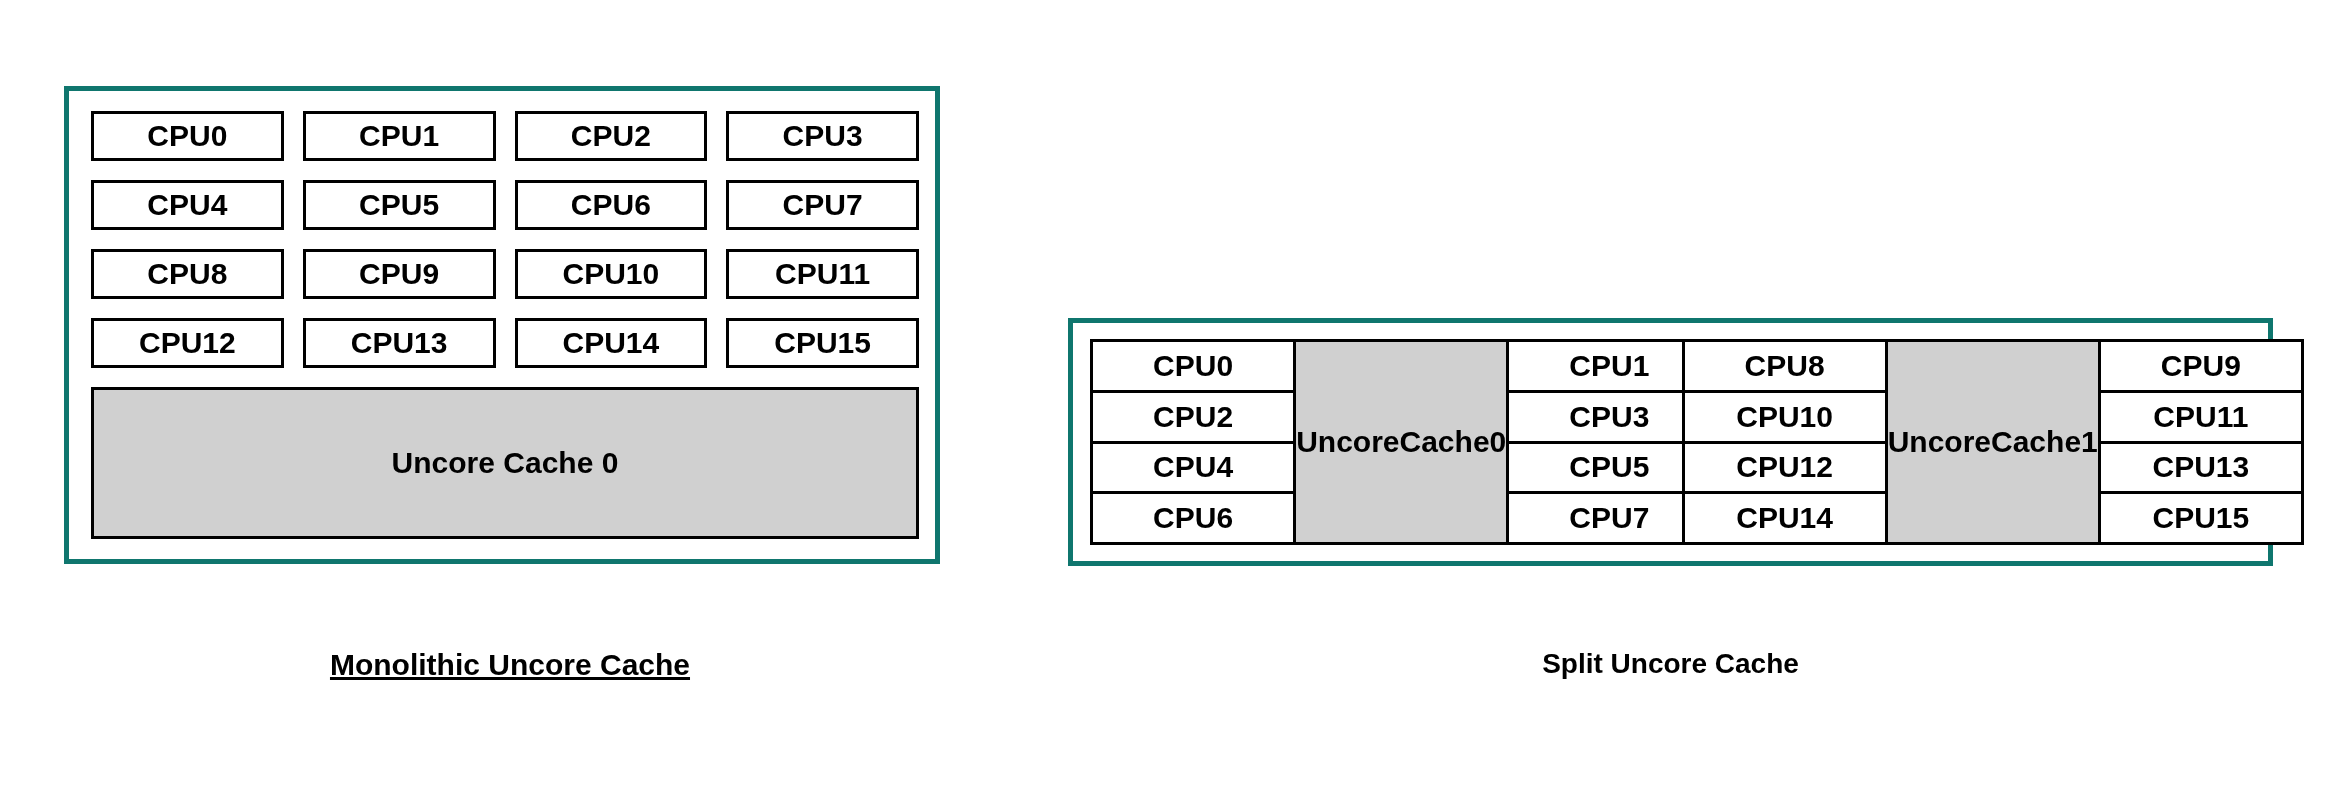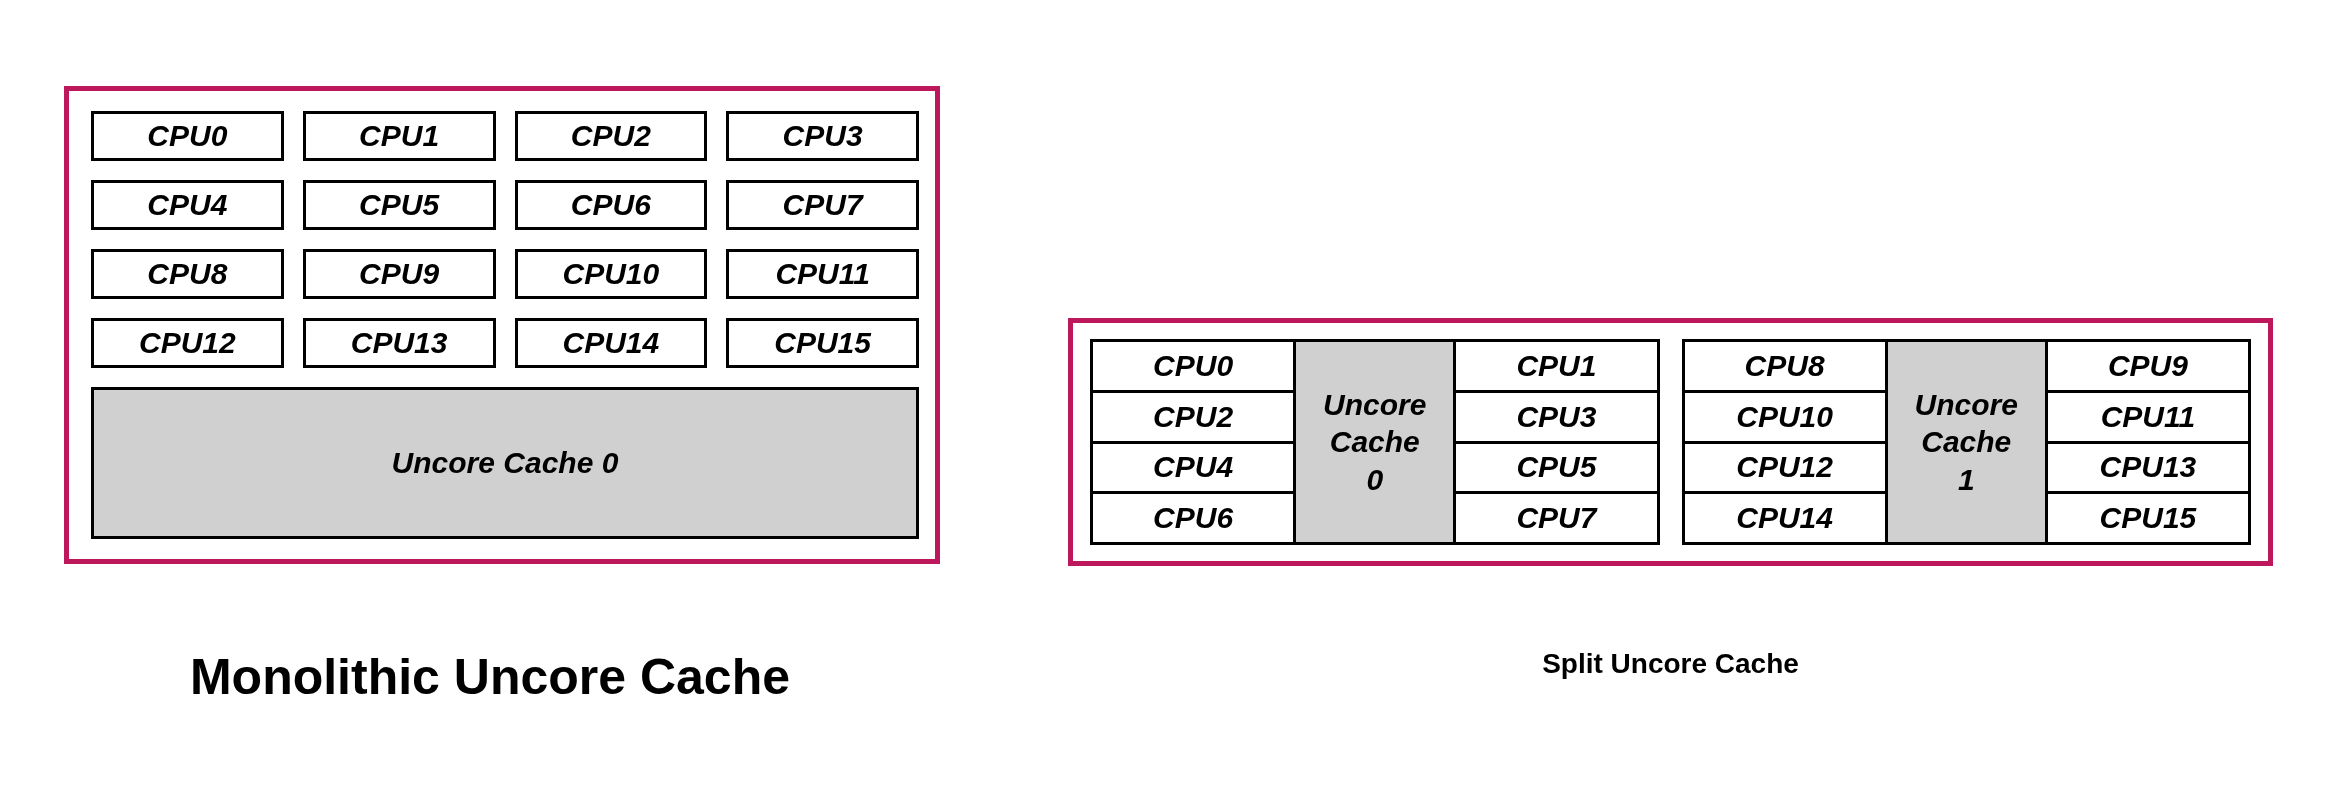--- a/index.html
+++ b/index.html
@@ -9,24 +9,23 @@
   }
   body {
     width: 2348px;
     height: 802px;
     position: relative;
     font-family: "Liberation Sans", sans-serif;
     overflow: hidden;
   }
   .outer-frame {
     position: absolute;
-    border: 5px solid #be185d;
-    background: #ffffff;
-    box-sizing: border-box;
-    font-style: italic;
+    border: 5px solid #0f766e;
+    background: #ffffff;
+    box-sizing: border-box;
   }
   .caption {
     position: absolute;
     text-align: center;
     font-weight: bold;
     color: #000000;
     white-space: nowrap;
   }
 
   
@@ -73,24 +72,25 @@
     box-sizing: border-box;
     background: #d0d0d0;
     display: flex;
     align-items: center;
     justify-content: center;
     font-weight: bold;
     font-size: 30px;
     color: #000000;
   }
   #monolithic-caption {
-    left: 52px;
+    left: 72px;
     top: 648px;
     width: 876px;
-    font-size: 50px;
+    font-size: 30px;
+    text-decoration: underline;
   }
 
   
   #split-frame {
     left: 1068px;
     top: 318px;
     width: 1205px;
     height: 248px;
   }
   .split-inner {
@@ -126,23 +126,22 @@
     margin-bottom: -3px;
   }
   .cpu-cell:last-child { margin-bottom: 0; }
 
   .uncore-tall {
     flex: 1 1 0;
     border: 3px solid #000000;
     box-sizing: border-box;
     background: #d0d0d0;
     display: flex;
-    flex-direction: column;
-    align-items: center;
-    justify-content: center;
+    flex-direction: row;
+    align-items: center;
     font-weight: bold;
     font-size: 30px;
     color: #000000;
     line-height: 1.25;
     margin-left: -3px;
     margin-right: -3px;
     position: relative;
     z-index: 2;
   }
   .uncore-tall span { display: block; text-align: center; }

